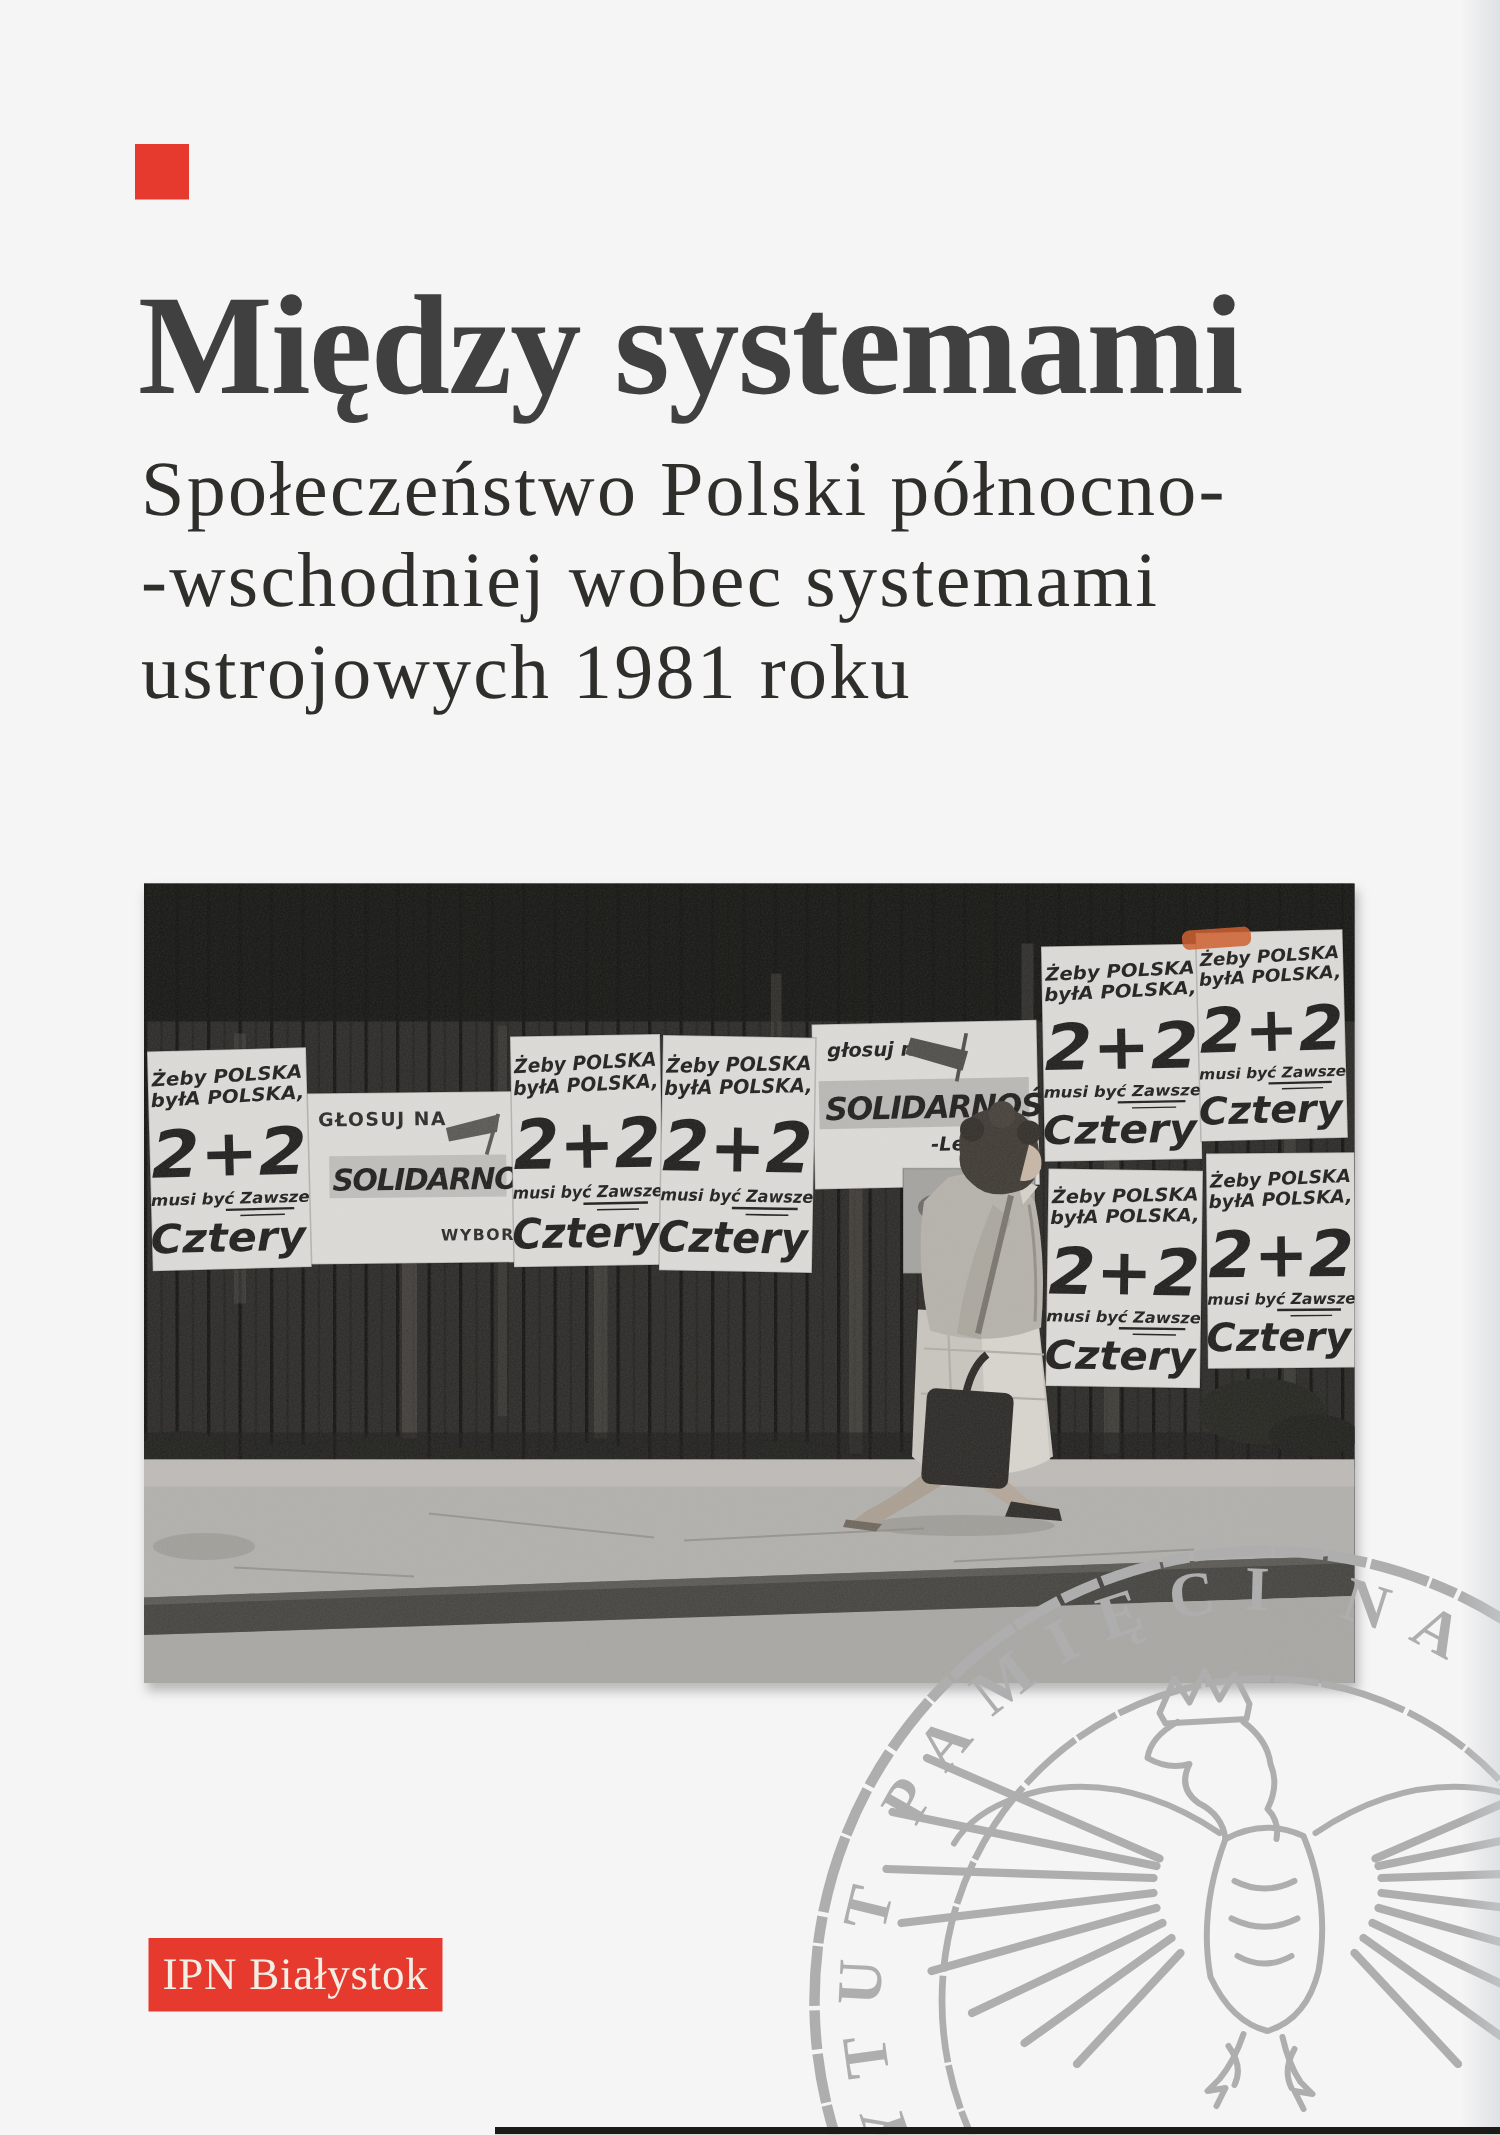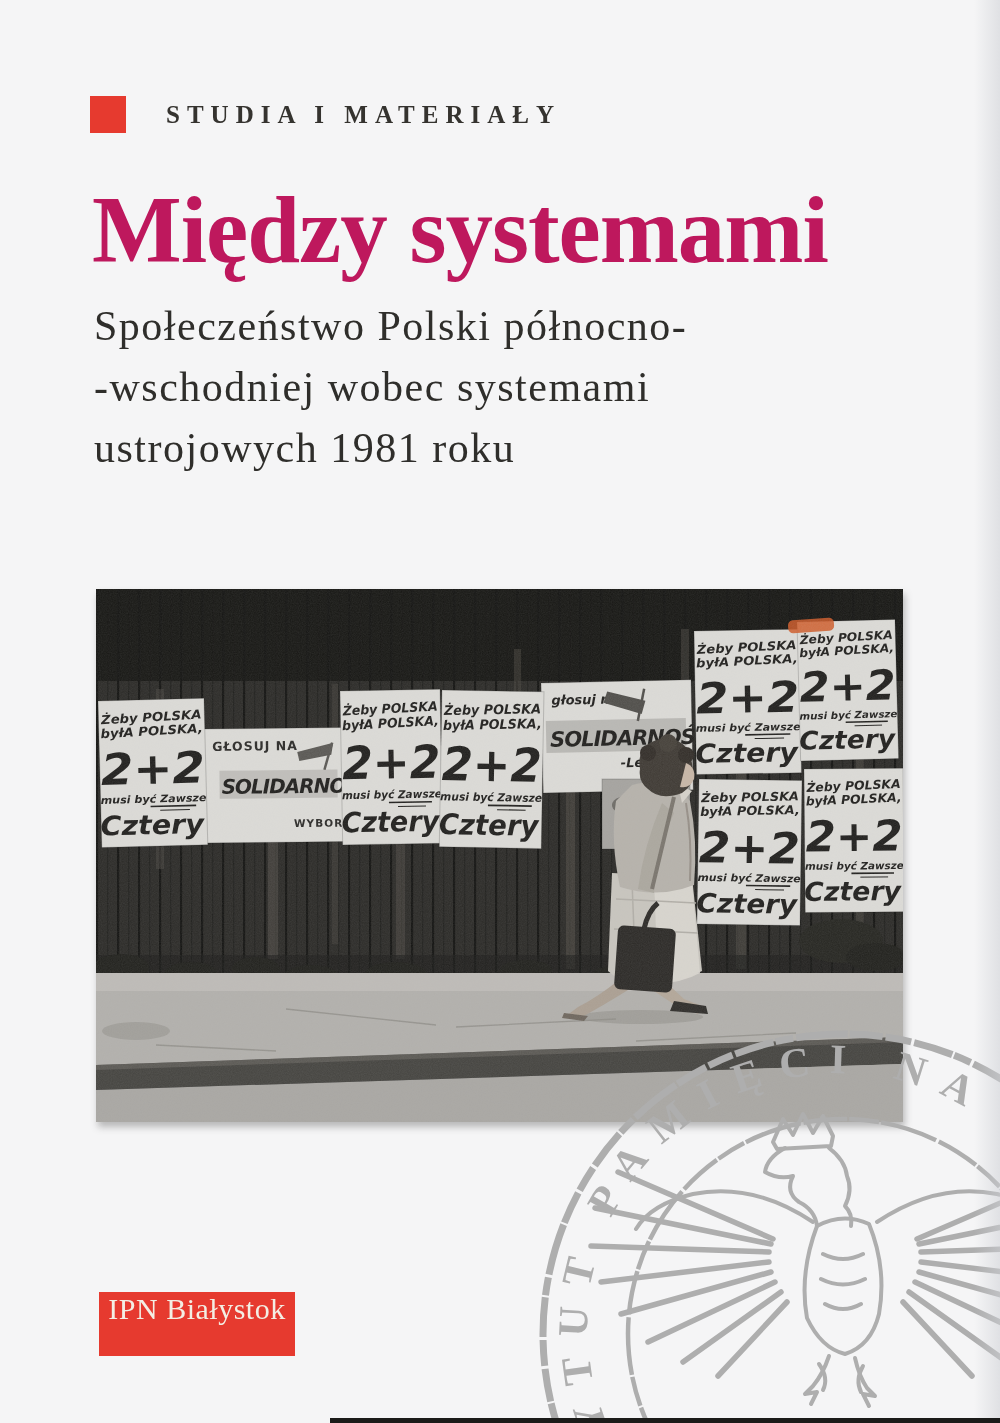--- a/index.html
+++ b/index.html
@@ -13,37 +13,37 @@
     background:#f5f5f6;font-family:"Liberation Serif","DejaVu Serif",serif;
   }
   .series{position:absolute;left:90px;top:96px;display:flex;align-items:center;gap:40px;}
   .sq{width:36px;height:37px;background:var(--accent_red);display:inline-block;}
   .series-label{
     font-family:"Liberation Serif",serif;font-weight:700;font-size:25px;
     letter-spacing:7px;color:#35332f;white-space:nowrap;
   }
   .title{
     position:absolute;left:92px;top:178px;margin:0;
-    font-size:95px;font-weight:700;color:#be185d;letter-spacing:-1px;line-height:1.1;
+    font-size:95px;font-weight:700;color:#404040;letter-spacing:-1px;line-height:1.1;
     white-space:nowrap;
   }
   .subtitle{
     position:absolute;left:94px;top:296px;
-    font-size:42px;font-weight:400;color:#2f2e2b;letter-spacing:1.5px;line-height:61px;
+    font-size:52px;font-weight:400;color:#2f2e2b;letter-spacing:1.5px;line-height:61px;
     white-space:nowrap;
   }
   .photo{
     position:absolute;left:96px;top:589px;width:807px;height:533px;
     box-shadow:2px 5px 7px rgba(70,70,70,.35);
     background:#222;
   }
   .photo svg{display:block;}
   .badge{
-    position:absolute;left:99px;top:1292px;width:196px;height:64px;
-    background:var(--accent_red);display:flex;align-items:flex-start;justify-content:center;
+    position:absolute;left:99px;top:1292px;width:196px;height:49px;
+    background:var(--accent_red);display:flex;align-items:center;justify-content:center;
   }
   .badge span{
     color:#f3eee4;font-size:30px;font-weight:400;letter-spacing:.5px;
     font-family:"Liberation Serif",serif;white-space:nowrap;
   }
   .stamp{position:absolute;left:460px;top:1010px;width:540px;height:413px;pointer-events:none;}
   .scan-strip{position:absolute;left:330px;right:0;bottom:0;height:5px;background:#1b1b19;}
   .scan-right{position:absolute;top:0;right:0;width:26px;height:100%;
     background:linear-gradient(to right,rgba(206,208,213,0),rgba(206,208,213,.55));}
   
@@ -55,21 +55,20 @@
   .wm{fill:var(--watermark);}
   .wms{stroke:var(--watermark);fill:none;}
 </style>
 </head>
 <body>
 
 <div class="page">
 
   <div class="series">
     <span class="sq"></span>
-    <span class="series-label">STUDIA I MATERIAŁY</span>
   </div>
 
   <h1 class="title">Między systemami</h1>
 
   <div class="subtitle">
     <div>Społeczeństwo Polski północno-</div>
     <div>-wschodniej wobec systemami</div>
     <div>ustrojowych 1981 roku</div>
   </div>
 

